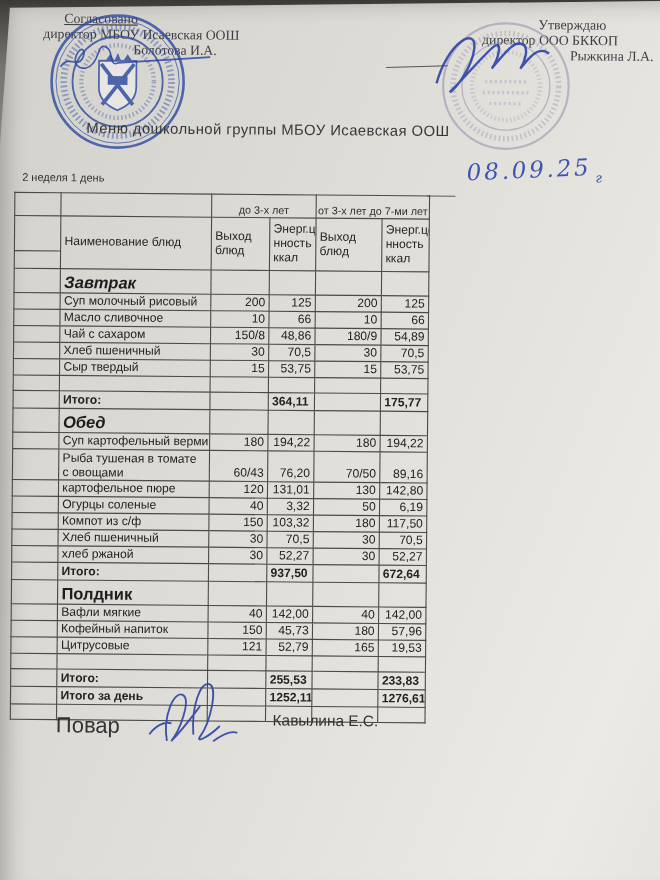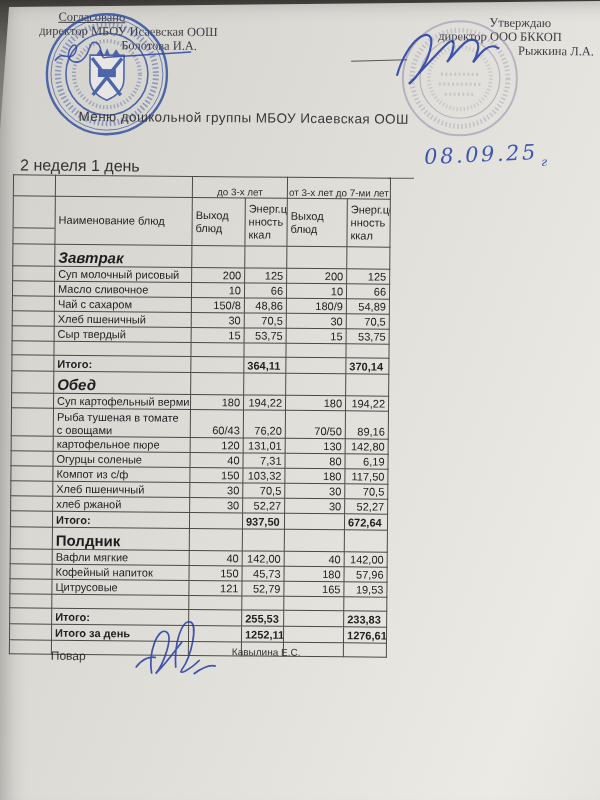--- a/index.html
+++ b/index.html
@@ -11,21 +11,21 @@
   .paper{
     position:absolute;inset:0;
     clip-path:polygon(9px 7px,100% 1px,100% 100%,0% 100%,0px 132px);
     background:linear-gradient(112deg,#d3d1cc 0%,#dbd9d4 30%,#e4e2dd 62%,#eceae5 88%,#e6e4df 100%);
     box-shadow:inset 14px 10px 22px -10px rgba(0,0,0,.28);
   }
   .content{position:absolute;inset:0;transform:rotate(.5deg);transform-origin:200px 180px;}
   .ap-line{position:absolute;font-family:"Liberation Serif",serif;font-size:12.5px;color:#3e3d45;white-space:nowrap;}
   .stamp{position:absolute;}
   .title{position:absolute;left:78px;top:110px;font-size:13.5px;color:#38383a;letter-spacing:.4px;white-space:nowrap;}
-  .weekday{position:absolute;left:20px;top:158px;font-size:16px;color:#333;}
+  .weekday{position:absolute;left:20px;top:158px;font-size:10px;color:#333;}
   .hand-date{
     position:absolute;left:424px;top:140px;
     font-family:"DejaVu Serif",serif;font-style:italic;font-size:21px;
     color:#3c55b2;letter-spacing:2.5px;transform:rotate(-3deg);white-space:nowrap;
   }
   .hand-date .suf{font-size:12px;position:relative;top:7px;left:3px;letter-spacing:0;}
   .rule-ext{position:absolute;left:388px;top:176px;width:26px;border-top:1px solid #5a5a58;}
   table.menu{
     position:absolute;left:13px;top:176px;width:377px;
     border-collapse:collapse;table-layout:fixed;
@@ -41,22 +41,22 @@
   td.section-label.it{font-style:italic;}
   tr.r-item td{height:14px;line-height:13px;}
   tr.r-item td.name{white-space:nowrap;}
   tr.r-item.wrap td{height:27px;}
   tr.r-item.wrap td.name{white-space:normal;line-height:12.5px;}
   tr.r-empty td{height:13px;}
   tr.r-total td{height:15px;line-height:14px;}
   td.num{text-align:right;}
   td.total-label{font-weight:bold;white-space:nowrap;}
   td.val-strong{font-weight:bold;border:2px solid #3a3a38;text-align:left;}
-  .cook-label{position:absolute;left:55px;top:650px;font-size:12px;color:#333;}
-  .cook-name{position:absolute;left:236px;top:646px;font-size:10px;color:#333;white-space:nowrap;}
+  .cook-label{position:absolute;left:55px;top:650px;font-size:20px;color:#333;}
+  .cook-name{position:absolute;left:252px;top:646px;font-size:14px;color:#333;white-space:nowrap;}
   .sig{position:absolute;}
 </style>
 </head>
 <body>
 
 <div class="paper">
   <div class="content">
 
     <span class="ap-line" style="left:57px;top:11px;text-decoration:underline;">Согласовано</span>
     <span class="ap-line" style="left:38px;top:25px;">директор МБОУ Исаевская ООШ</span>
@@ -190,21 +190,21 @@
             <td></td>
             <td></td>
             <td></td>
           </tr>
           <tr class="r-total">
             <td class="c0"></td>
             <td class="total-label">Итого:</td>
             <td></td>
             <td class="val-strong">364,11</td>
             <td></td>
-            <td class="val-strong">370,14</td>
+            <td class="val-strong">175,77</td>
           </tr>
           <tr class="r-section">
             <td class="c0"></td>
             <td class="section-label it">Обед</td>
             <td></td>
             <td></td>
             <td></td>
             <td></td>
           </tr>
           <tr class="r-item">
@@ -228,22 +228,22 @@
             <td class="name">картофельное пюре</td>
             <td class="num">120</td>
             <td class="num">131,01</td>
             <td class="num">130</td>
             <td class="num">142,80</td>
           </tr>
           <tr class="r-item">
             <td class="c0"></td>
             <td class="name">Огурцы соленые</td>
             <td class="num">40</td>
-            <td class="num">7,31</td>
-            <td class="num">80</td>
+            <td class="num">3,32</td>
+            <td class="num">50</td>
             <td class="num">6,19</td>
           </tr>
           <tr class="r-item">
             <td class="c0"></td>
             <td class="name">Компот из с/ф</td>
             <td class="num">150</td>
             <td class="num">103,32</td>
             <td class="num">180</td>
             <td class="num">117,50</td>
           </tr>

